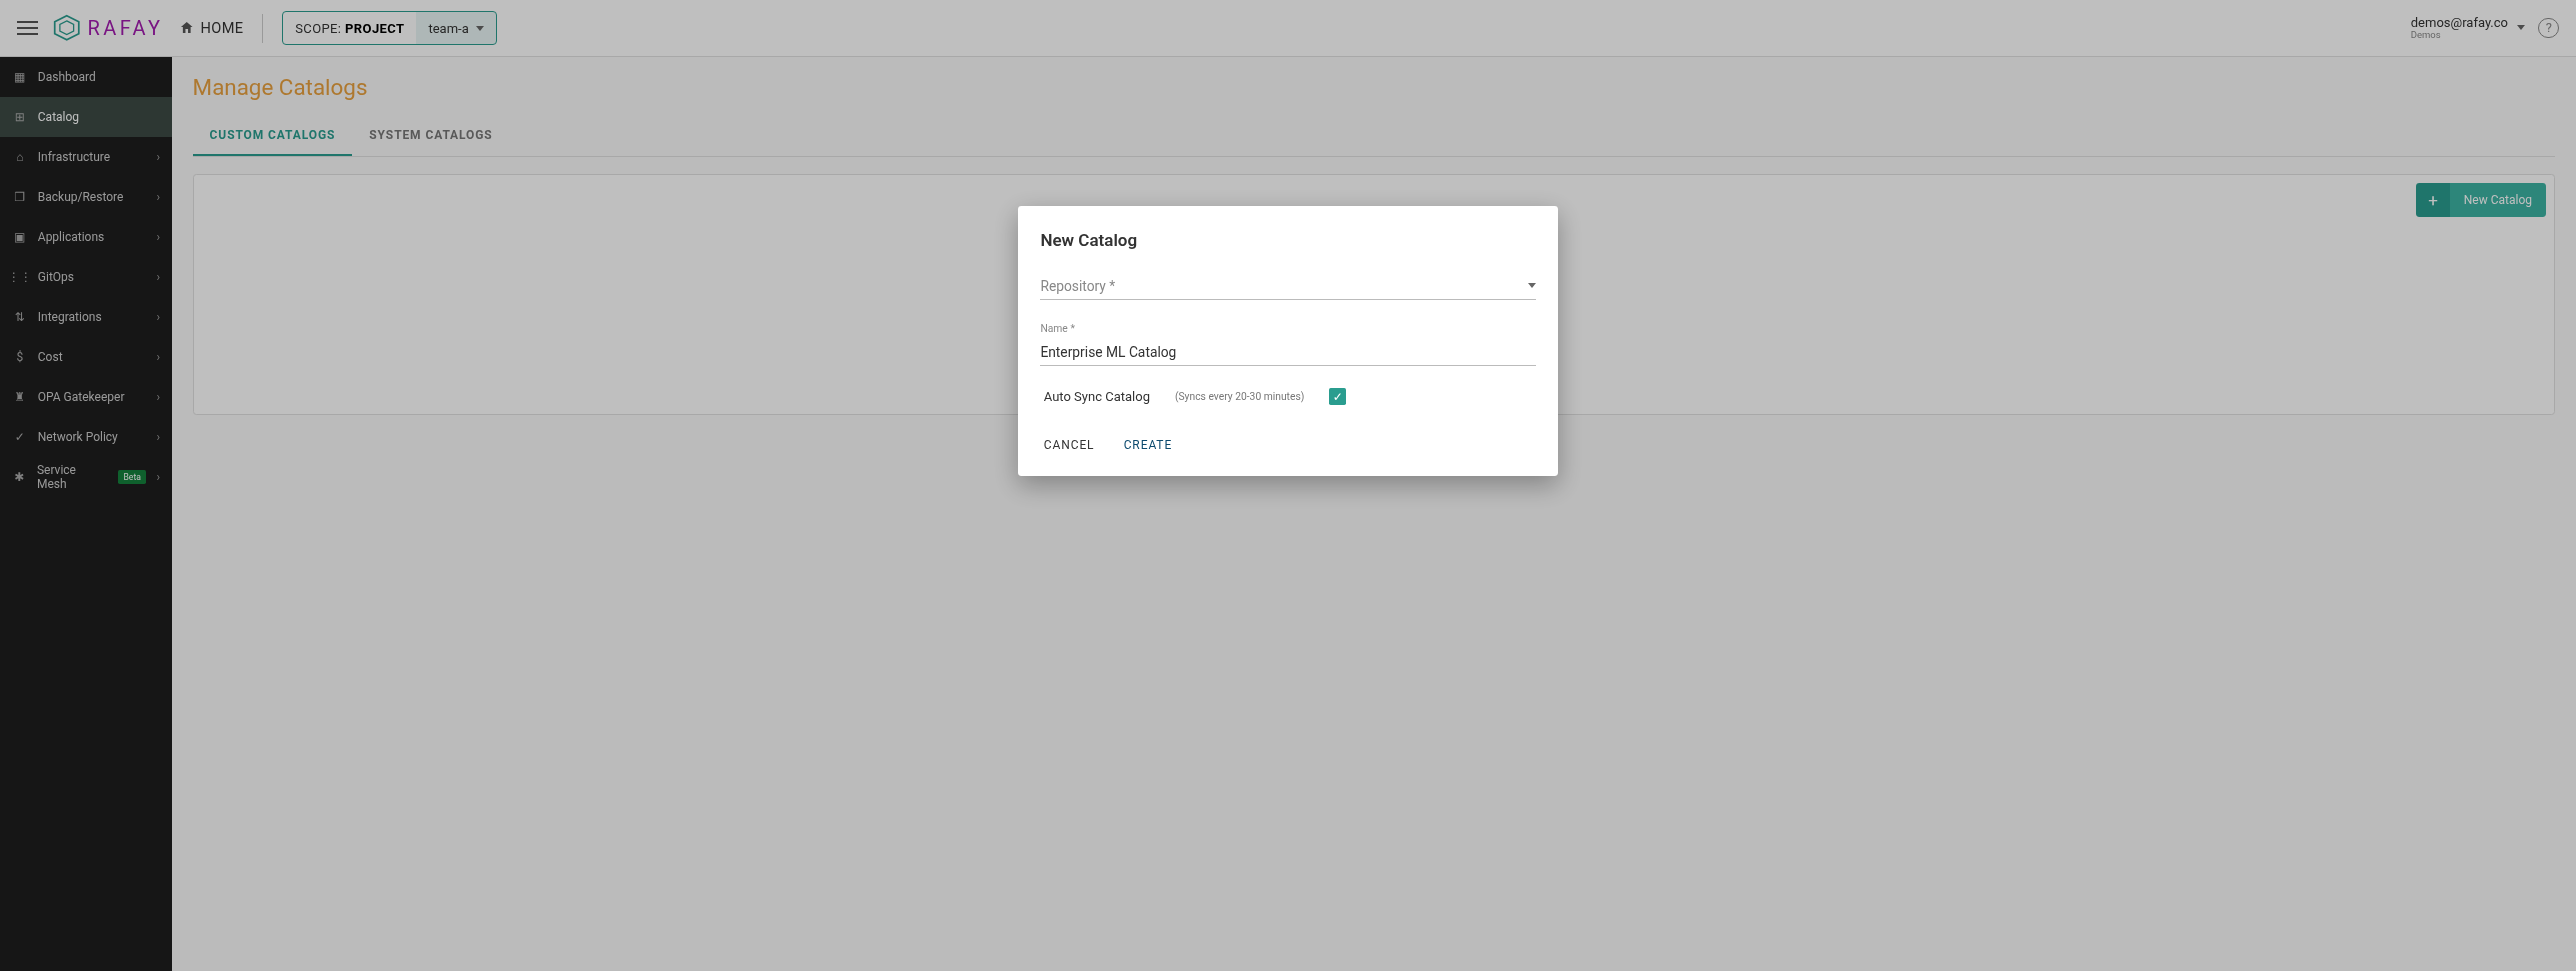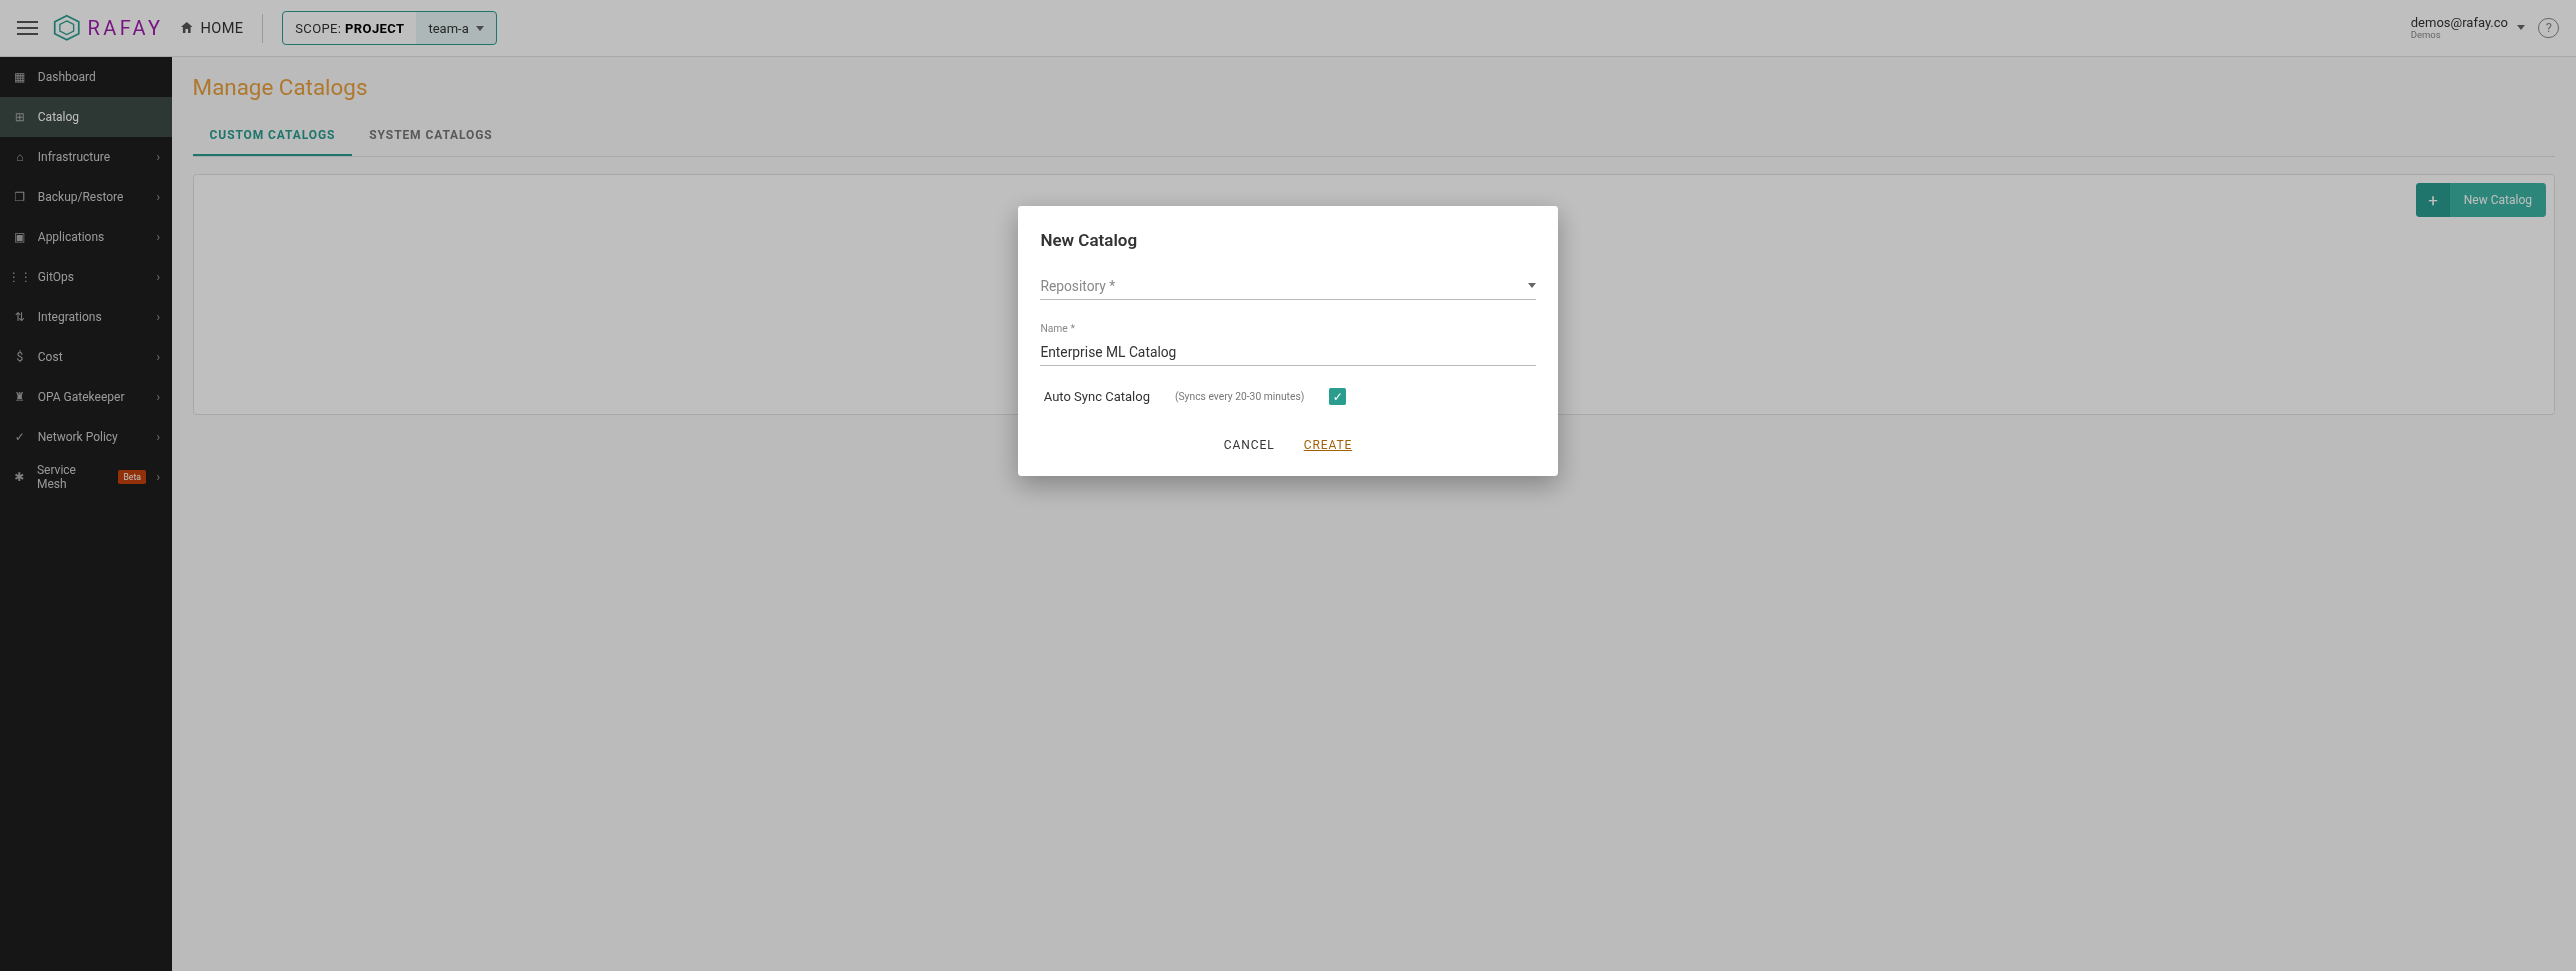--- a/index.html
+++ b/index.html
@@ -22,21 +22,21 @@
     .user-text { text-align:left; line-height:1.1; }
     .user-email { font-size:13px; color:#333; }
     .user-org { font-size:9.5px; color:#888; }
     .help-circle { width:20.6px; height:20.6px; border:1.7px solid #888; border-radius:50%; display:flex; align-items:center; justify-content:center; font-size:13px; color:#888; }
     .layout { display:flex; min-height:calc(100vh - 57px); }
     .sidebar { width:172px; background:#1e1e1e; color:#ccc; }
     .side-item { display:flex; align-items:center; height:40px; padding:0 12px; font-size:12px; cursor:pointer; gap:10.3px; position:relative; }
     .side-item.active { background:#3c4a45; color:#fff; }
     .side-item .chev { margin-left:auto; font-size:12px; color:#999; }
     .side-icon { width:15.5px; display:flex; justify-content:center; color:#aaa; font-size:12px; }
-    .badge-beta { background:#c2410c; color:#fff; font-size:8.6px; padding:1.7px 5.2px; border-radius:1.7px; margin-left:3.4px; }
+    .badge-beta { background:#15803d; color:#fff; font-size:8.6px; padding:1.7px 5.2px; border-radius:1.7px; margin-left:3.4px; }
     .main { flex:1; padding:17px 20.6px; position:relative; }
     .crumbs { font-size:13px; margin-bottom:12px; }
     .crumb-link { color:#2a9d8f; }
     .crumb-sep { color:#aaa; margin:0 5.2px; }
     .crumb-current { color:#555; }
     .page-title { font-size:22.4px; color:#e8a13f; font-weight:400; margin-bottom:15.5px; }
     .tabs { display:flex; border-bottom:0.9px solid #e0e0e0; margin-bottom:17px;font-weight:bold; }
     .tab { padding:12px 17px; font-size:12px; color:#777; letter-spacing:0.9px; text-transform:uppercase; cursor:pointer; }
     .tab.active { color:#2a9d8f; border-bottom:2.6px solid #2a9d8f; }
     .panel { border:0.9px solid #e0e0e0; border-radius:3.4px; min-height:241px; position:relative; background:#fff; }
@@ -48,24 +48,24 @@
     .modal { width:540px; background:#fff; border-radius:3.4px; padding:24px 22.4px 17px 22.4px; box-shadow:0 8.6px 26px rgba(0,0,0,0.3); }
     .modal-title { font-size:17px; font-weight:600; color:#333; margin-bottom:22.4px; }
     .field { margin-bottom:22.4px; }
     .field-label { font-size:10.3px; color:#888; margin-bottom:3.4px; }
     .field-input { width:100%; border:none; border-bottom:0.9px solid #bbb; font-size:13.8px; padding:5.2px 0; outline:none; color:#333; }
     .field-select { width:100%; border:none; border-bottom:0.9px solid #bbb; font-size:13.8px; padding:5.2px 0; color:#888; display:flex; justify-content:space-between; align-items:center; cursor:pointer; }
     .autosync-row { display:flex; align-items:center; gap:25px; margin-bottom:26px; padding-left:3.4px; }
     .autosync-label { font-size:13px; color:#333; }
     .autosync-note { font-size:10.3px; color:#777; }
     .chk { width:17px; height:17px; background:#2a9d8f; border-radius:1.7px; display:flex; align-items:center; justify-content:center; color:#fff; font-size:12px; cursor:pointer; }
-    .modal-actions { display:flex; justify-content:center; gap:22.4px; }
+    .modal-actions { display:flex; justify-content:flex-start; gap:22.4px; }
     .act-btn { background:none; border:none; font-size:12px; letter-spacing:0.9px; cursor:pointer; padding:6.9px 3.4px; }
     .act-cancel { color:#333; }
-    .act-create { color:#a16207;text-decoration:underline; }
+    .act-create { color:#0c4a6e; }
     .tri-down { width:0; height:0; border-left:4.3px solid transparent; border-right:4.3px solid transparent; border-top:5.2px solid #666; display:inline-block; }
   </style>
 </head>
 <body>
 
 <div class="topbar">
   <div class="topbar-left">
     <div class="hamburger">
         <div></div>
         <div></div>

